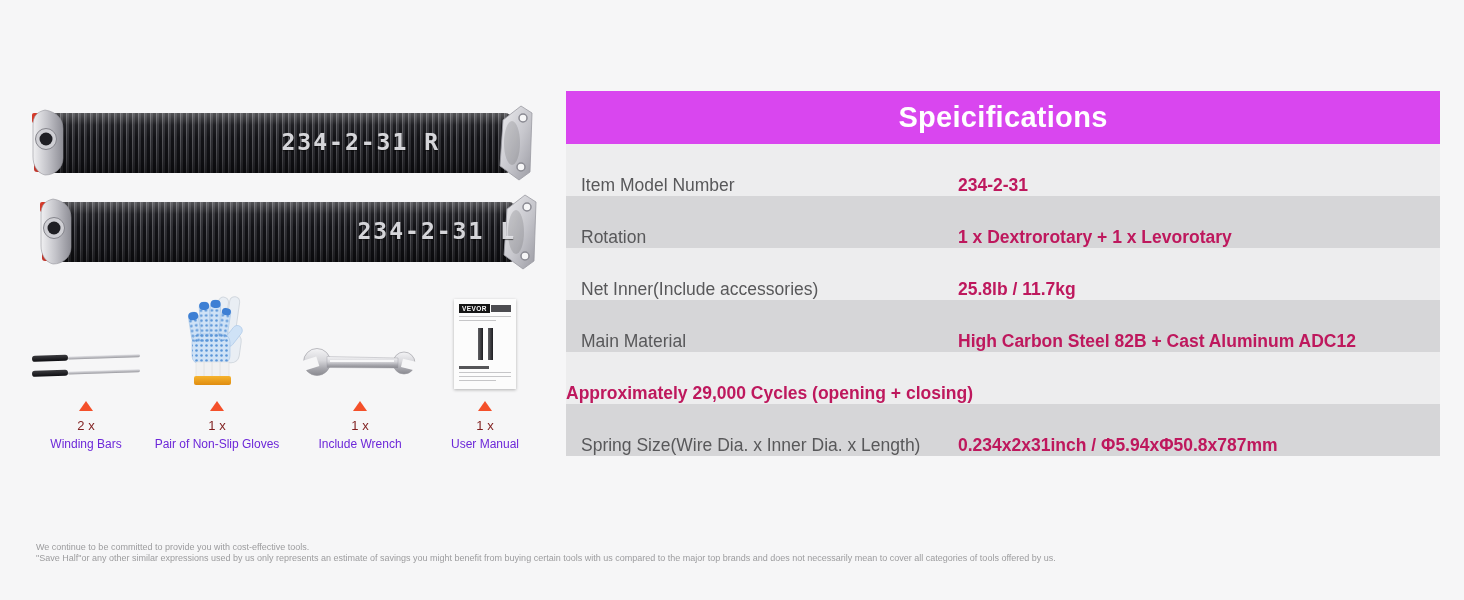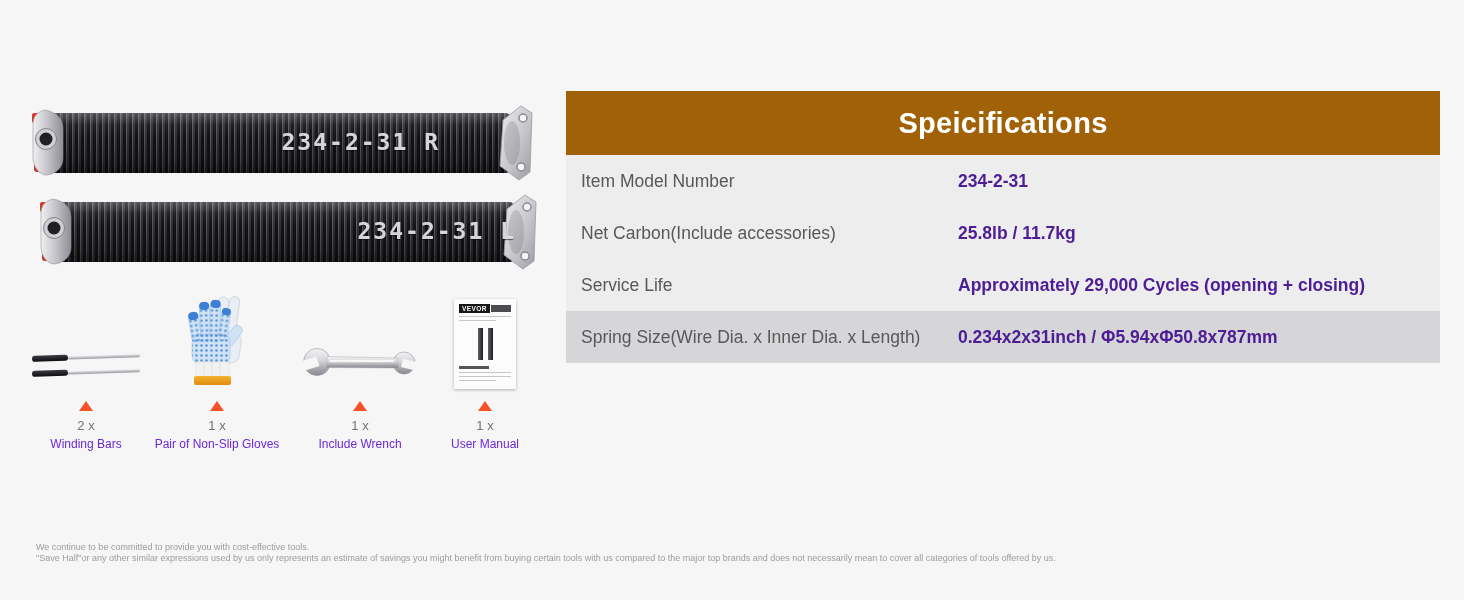--- a/index.html
+++ b/index.html
@@ -25,21 +25,21 @@
   
   .acc-col { position:absolute; top:300px; height:152px; display:flex; flex-direction:column;
     align-items:center; justify-content:flex-end; }
   #acc-bars   { left:26px;  width:120px; }
   #acc-gloves { left:157px; width:120px; }
   #acc-wrench { left:300px; width:120px; }
   #acc-manual { left:425px; width:120px; }
   .acc-art { flex:1; display:flex; align-items:flex-end; justify-content:center; }
   .tri { width:0; height:0; border-left:7px solid transparent; border-right:7px solid transparent;
     border-bottom:10px solid #f4502a; margin:10px 0 7px 0; }
-  .acc-qty  { font-size:13px; color:#737373; line-height:16px; }
+  .acc-qty  { font-size:13px; color:#7f1d1d; line-height:16px; }
   .acc-name { font-size:12px; color:#6d28d9; line-height:16px; margin-top:2px; white-space:nowrap; }
 
   .bars { display:flex; flex-direction:column; gap:9px; width:108px; margin-bottom:16px; }
   .bar { display:flex; align-items:center; height:6px; transform:rotate(-2deg); }
   .bar-handle { width:36px; height:6px; border-radius:3px;
     background:linear-gradient(180deg,#3c3c40,#0e0e12); }
   .bar-rod { flex:1; height:3px; border-radius:1.5px;
     background:linear-gradient(180deg,#e2e2e6,#9a9aa0); }
 
   .manual { width:62px; height:90px; background:#fcfcfc; box-shadow:0 1px 3px rgba(0,0,0,.28);
@@ -49,27 +49,27 @@
     padding:1px 3px; }
   .m-bar { width:20px; height:7px; background:#4c4c50; }
   .m-line { height:1.5px; background:#c6c6c8; margin-top:2.5px; }
   .m-line.short { width:72%; }
   .m-springs { display:flex; gap:5px; justify-content:center; margin:7px 0 6px 0; }
   .m-spring { width:5px; height:32px; background:linear-gradient(90deg,#606064,#1d1d21); }
   .m-dark { height:3px; width:58%; background:#555558; margin-top:2px; }
 
   
   .spec-table { position:absolute; left:566px; top:91px; width:874px; }
-  .spec-header { height:64px; background:#a16207; color:#ffffff; display:flex; align-items:center;
+  .spec-header { height:53px; background:#d946ef; color:#ffffff; display:flex; align-items:center;
     justify-content:center; font-size:29px; font-weight:700; letter-spacing:.3px; }
-  .spec-row { height:52px; display:flex; align-items:center; }
+  .spec-row { height:52px; display:flex; align-items:flex-end; }
   .spec-row.light { background:#ededee; }
   .spec-row.dark  { background:#d6d6d8; }
   .spec-label { width:377px; padding-left:15px; flex:none; font-size:17.5px; color:#58585a; }
-  .spec-value { font-size:17.5px; font-weight:700; color:#4c1d95; white-space:nowrap; }
+  .spec-value { font-size:17.5px; font-weight:700; color:#be185d; white-space:nowrap; }
 
   
   .disclaimer { position:absolute; left:36px; top:542px; color:#9c9c9e; font-size:9px;
     line-height:10.5px; }
 </style>
 </head>
 <body>
 
 <div class="stage">
 
@@ -245,26 +245,33 @@
     <div class="acc-name">User Manual</div>
   </div>
 
   <div class="spec-table">
     <div class="spec-header">Speicifications</div>
 
     <div class="spec-row light">
       <div class="spec-label">Item Model Number</div>
       <div class="spec-value">234-2-31</div>
     </div>
+    <div class="spec-row dark">
+      <div class="spec-label">Rotation</div>
+      <div class="spec-value">1 x Dextrorotary + 1 x Levorotary</div>
+    </div>
     <div class="spec-row light">
-      <div class="spec-label">Net Carbon(Include accessories)</div>
+      <div class="spec-label">Net Inner(Include accessories)</div>
       <div class="spec-value">25.8lb / 11.7kg</div>
     </div>
+    <div class="spec-row dark">
+      <div class="spec-label">Main Material</div>
+      <div class="spec-value">High Carbon Steel 82B + Cast Aluminum ADC12</div>
+    </div>
     <div class="spec-row light">
-      <div class="spec-label">Service Life</div>
       <div class="spec-value">Approximately 29,000 Cycles (opening + closing)</div>
     </div>
     <div class="spec-row dark">
       <div class="spec-label">Spring Size(Wire Dia. x Inner Dia. x Length)</div>
       <div class="spec-value">0.234x2x31inch / Φ5.94xΦ50.8x787mm</div>
     </div>
   </div>
 
   <div class="disclaimer">
     <div>We continue to be committed to provide you with cost-effective tools.</div>

